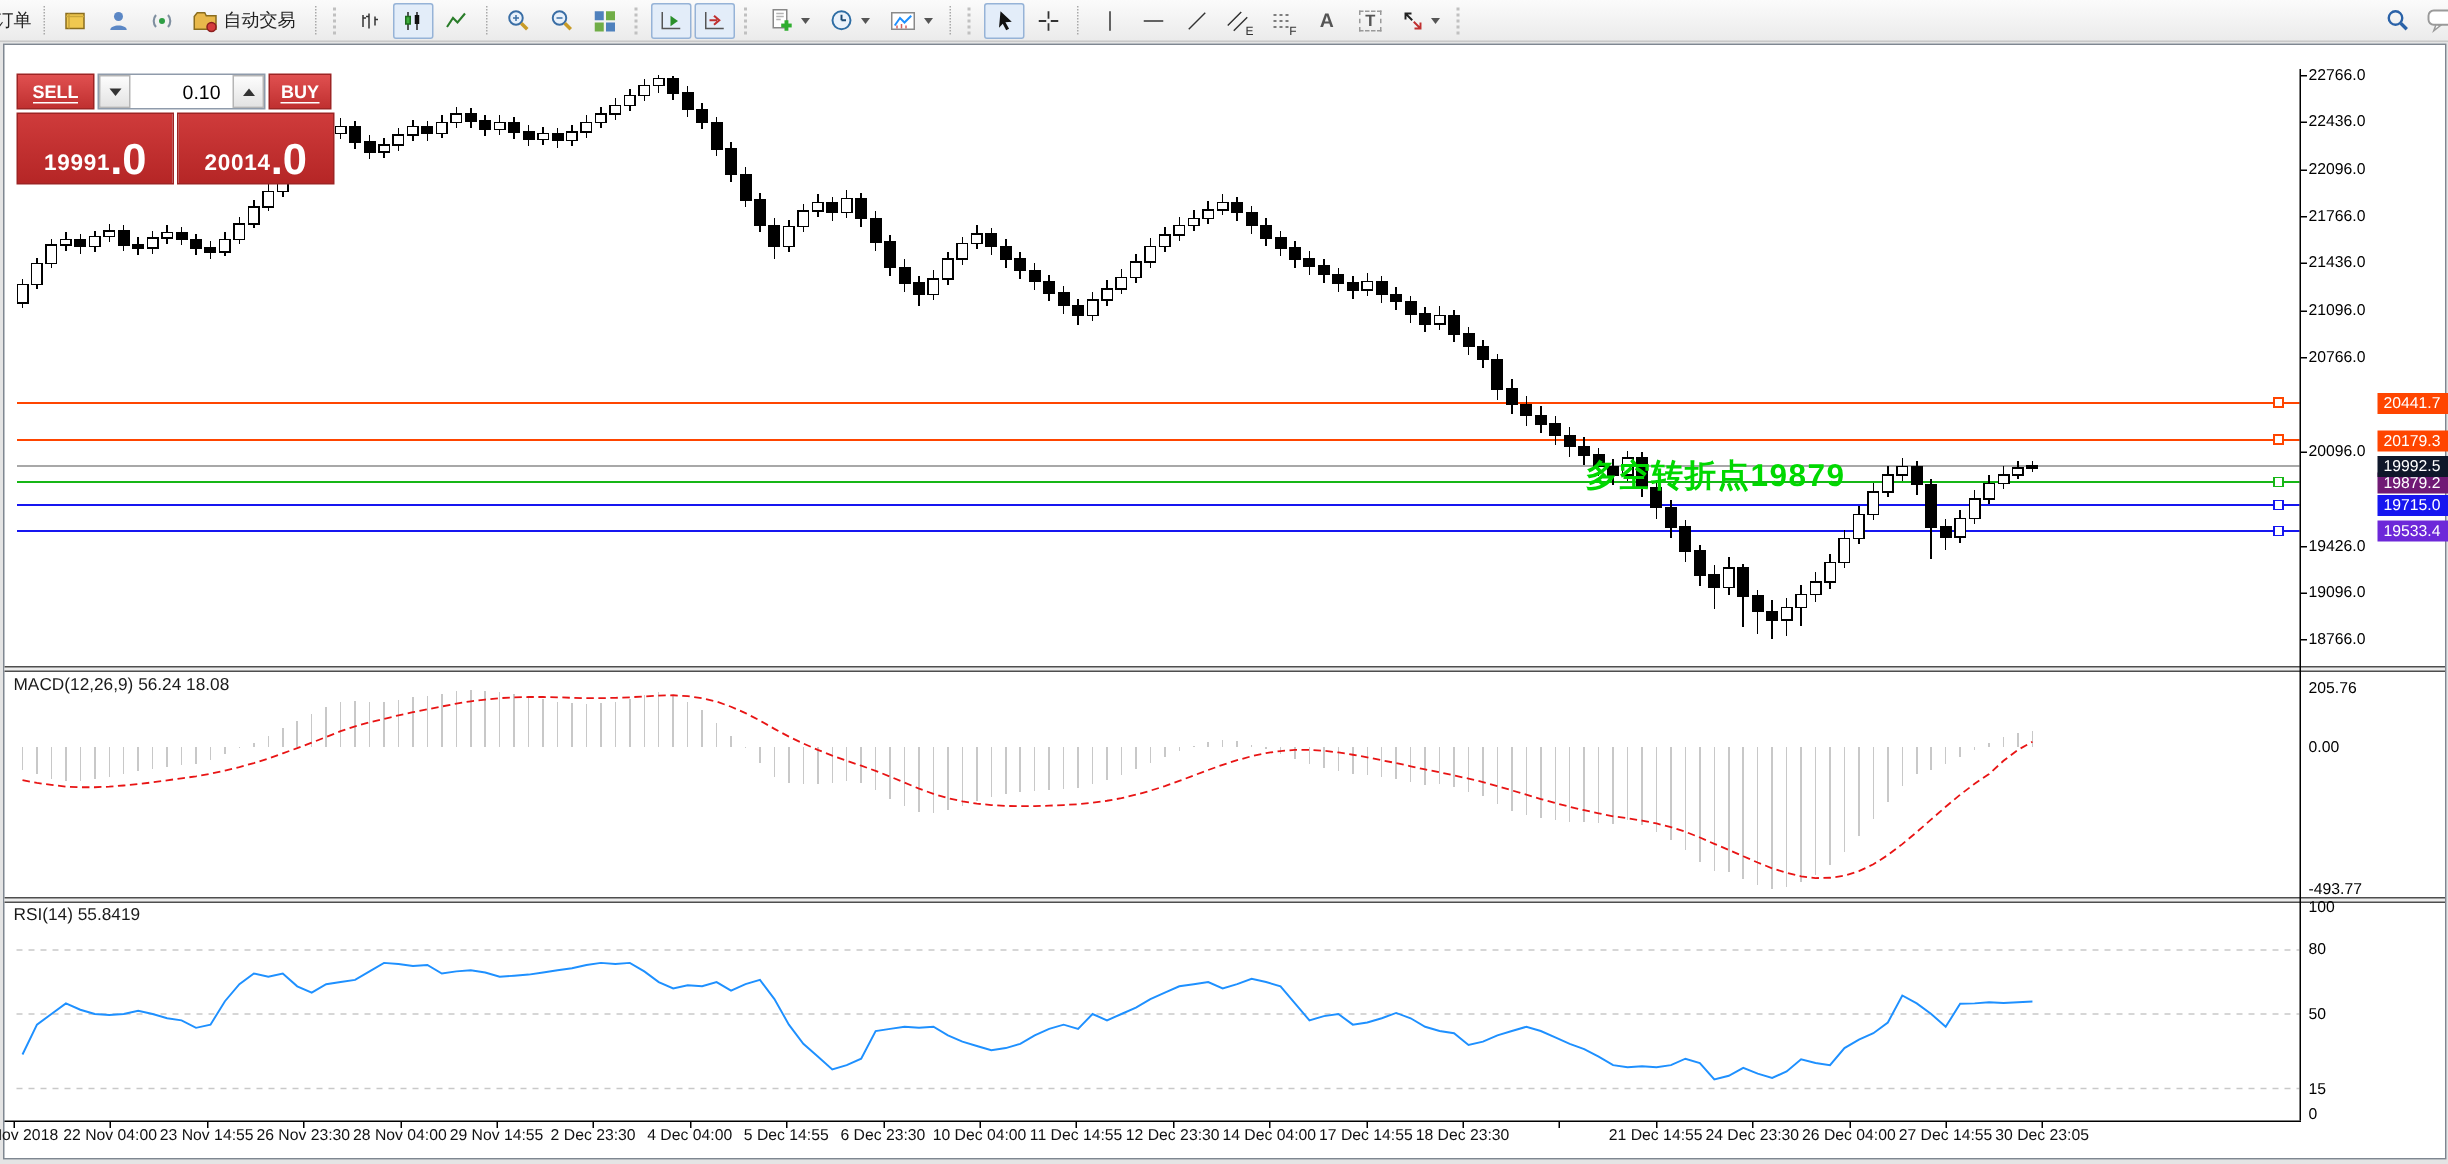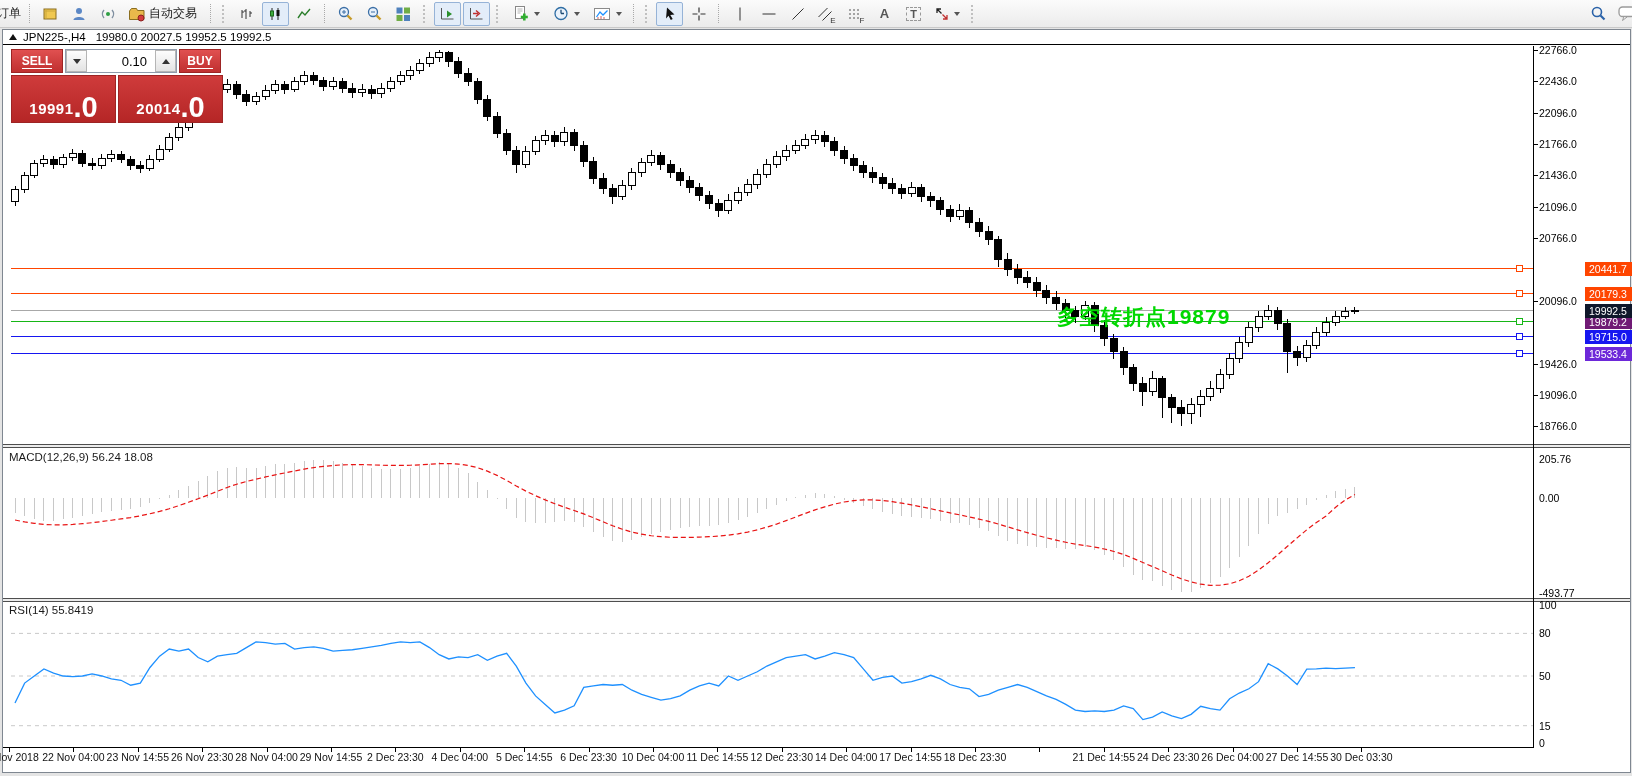--- a/index.html
+++ b/index.html
@@ -232,26 +232,20 @@
     <div class="tb-btn" style="margin-right:-12px;">
       <svg width="20" height="17">
           <rect x="1" y="2" width="16" height="9.5" rx="3.5" fill="#fff" stroke="#9a9a9a" stroke-width="1.3"></rect>
           <path d="M6 11.5l-1.5 4L9 12z" fill="#fff" stroke="#9a9a9a"></path>
         </svg>
     </div>
   </div>
 </div>
 
 <div class="window" id="win">
-  <div class="w-title">
-    <span class="tri"></span>
-    <span>JPN225-,H4</span>
-    <span style="width:10px;"></span>
-    <span>19980.0 20027.5 19952.5 19992.5</span>
-  </div>
 
   <div class="tpanel">
     <div class="tp-row1">
       <div class="tp-btn tp-sell">
           <span class="u">SELL</span>
         </div>
       <div class="tp-step">
         <div class="tp-spin">
             <span class="spin-dn"></span>
           </div>
@@ -813,14 +807,14 @@
     <div class="t-lbl" style="left: 991.4px; margin-top: 36px;">20 Dec 04:00</div>
     <div class="t-tick" style="left: 1100.8px;"></div>
     <div class="t-lbl" style="left: 1055.8px;">21 Dec 14:55</div>
     <div class="t-tick" style="left: 1165.2px;"></div>
     <div class="t-lbl" style="left: 1120.2px;">24 Dec 23:30</div>
     <div class="t-tick" style="left: 1229.6px;"></div>
     <div class="t-lbl" style="left: 1184.6px;">26 Dec 04:00</div>
     <div class="t-tick" style="left: 1294px;"></div>
     <div class="t-lbl" style="left: 1249px;">27 Dec 14:55</div>
     <div class="t-tick" style="left: 1358.4px;"></div>
-    <div class="t-lbl" style="left: 1313.4px;">30 Dec 03:30</div>
+    <div class="t-lbl" style="left: 1313.4px;">30 Dec 23:05</div>
   </div>
 
 </body></html>

